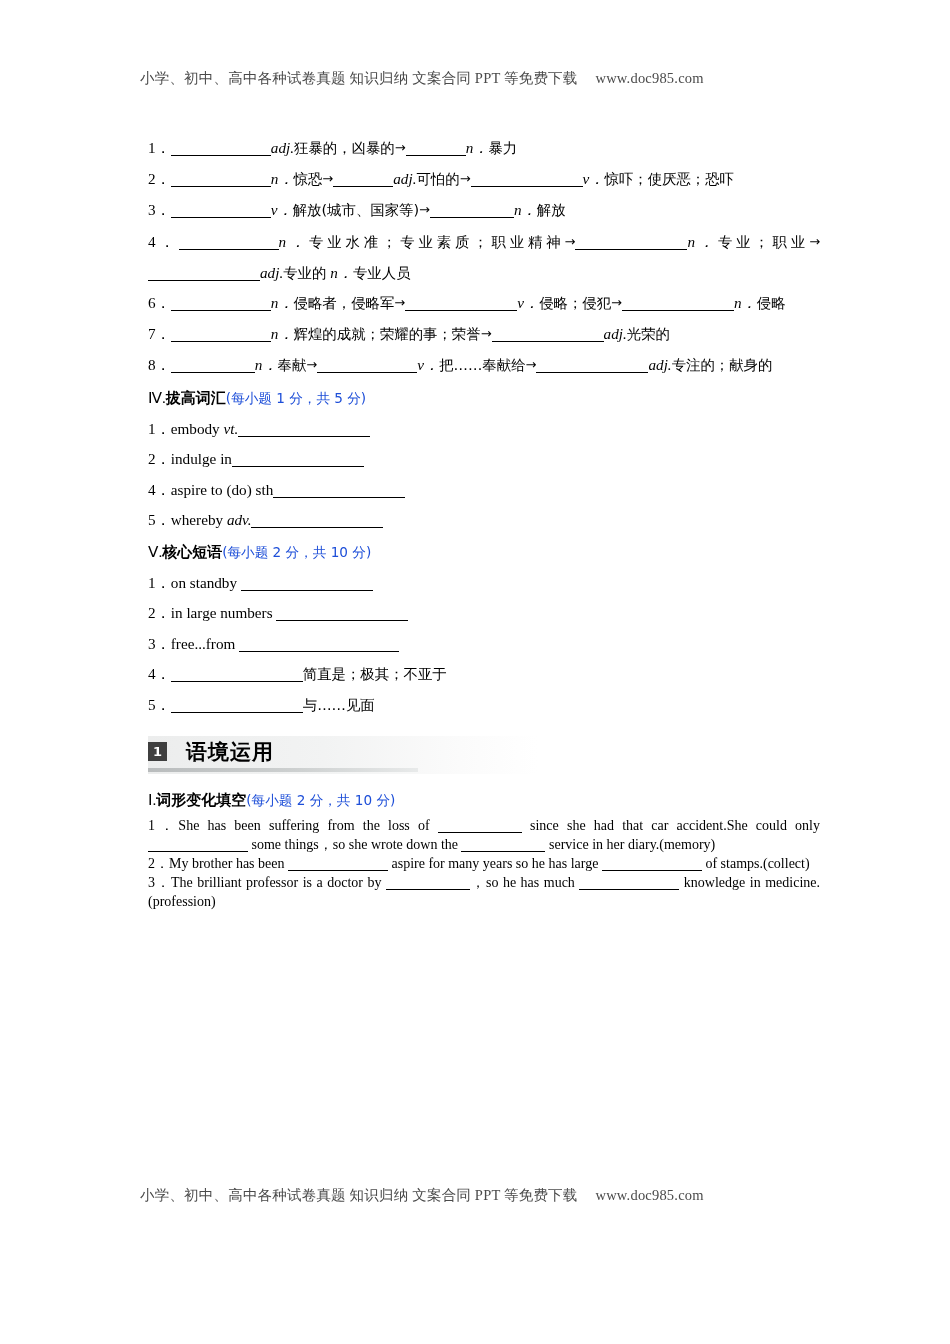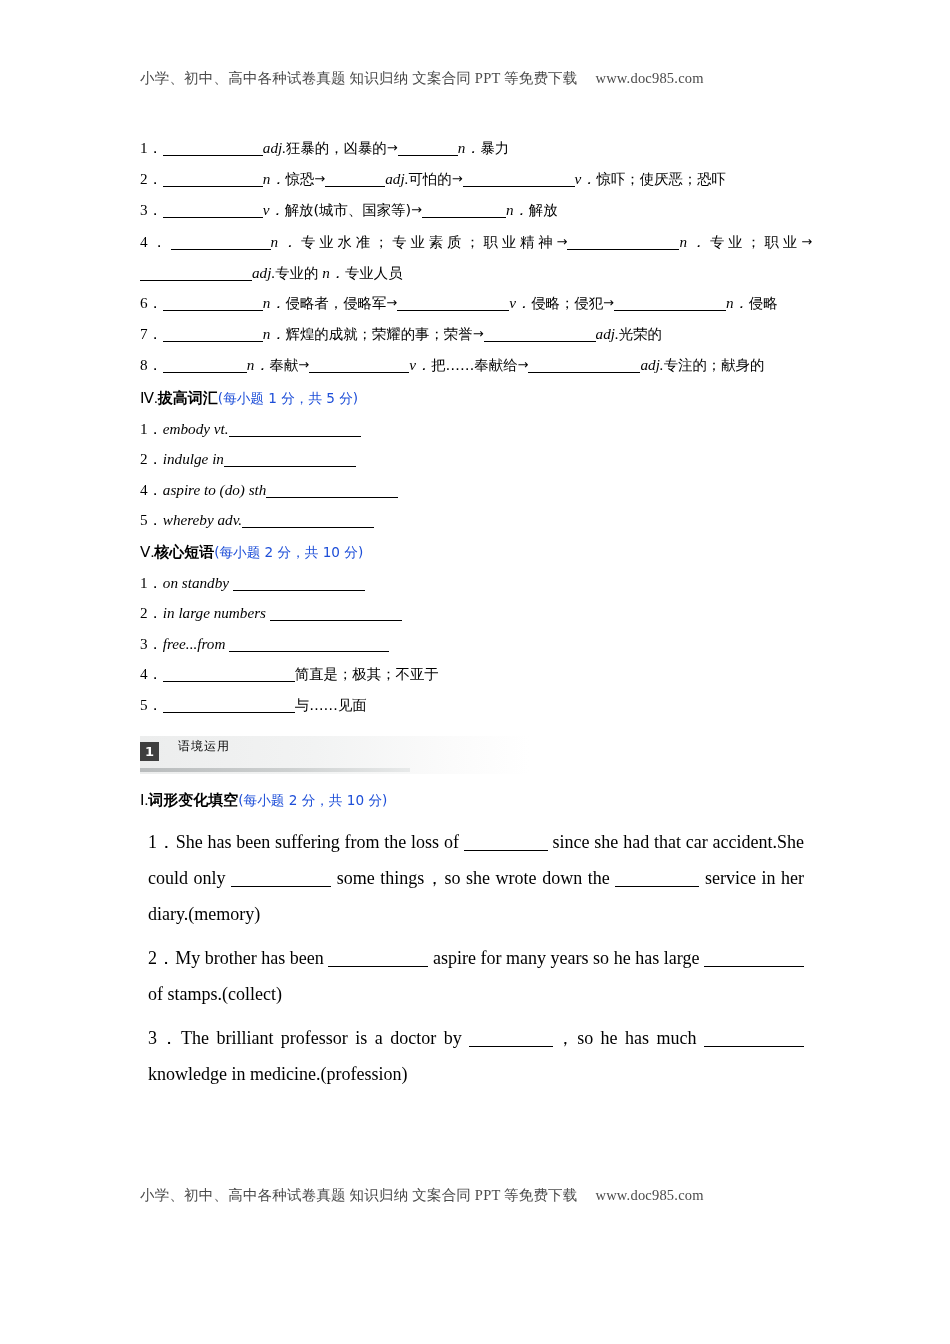--- a/index.html
+++ b/index.html
@@ -32,21 +32,21 @@
   }
   .runhead { top: 69px; }
   .runfoot { top: 1186px; }
   .runhead .url, .runfoot .url {
     margin-left: 18px;
     font-family: "Liberation Serif", serif;
   }
 
   .content {
     position: absolute;
-    left: 140px;
+    left: 148px;
     top: 133px;
     width: 672px;
   }
 
   
   .line {
     font-size: 15.2px;
     line-height: 30.2px;
     color: #000;
     text-align: justify;
@@ -110,21 +110,21 @@
     color: #1d4ed8;
   }
 
   
   .entry {
     font-size: 15.2px;
     line-height: 30.5px;
     margin: 0;
     white-space: nowrap;
   }
-  .entry .en { font-family: "Liberation Serif", serif; font-style: italic; }
+  .entry .en { font-family: "Liberation Serif", serif; }
 
   
   .banner {
     position: relative;
     height: 38px;
     margin-top: 16px;
     margin-bottom: 4px;
     width: 390px;
     background: linear-gradient(to right, #eceded 0%, #f2f3f3 45%, #fbfbfb 80%, #ffffff 100%);
   }
@@ -140,38 +140,38 @@
     font-size: 13px;
     font-weight: bold;
     line-height: 19px;
     text-align: center;
   }
   .banner .bannertitle {
     position: absolute;
     left: 38px;
     top: 2px;
     font-family: "DejaVu Sans", "Liberation Sans", sans-serif;
-    font-weight: normal;
-    font-size: 12px;
+    font-weight: bold;
+    font-size: 21px;
     letter-spacing: 1px;
     color: #000;
   }
   .banner .underbar {
     position: absolute;
     left: 0px;
     bottom: 2px;
     width: 270px;
     height: 4px;
     background: linear-gradient(to right, #b9bcbd 0%, #cdd0d0 55%, #e8eaea 100%);
   }
 
   .para {
-    font-size: 18px;
-    line-height: 36px;
-    margin: 8px;
+    font-size: 14px;
+    line-height: 19px;
+    margin: 0;
     text-align: justify;
     text-justify: inter-word;
     font-family: "Liberation Serif", serif;
   }
   .para .blank { vertical-align: -3px; }
   .gap6 { height: 6px; }
 </style>
 </head>
 <body>
 

